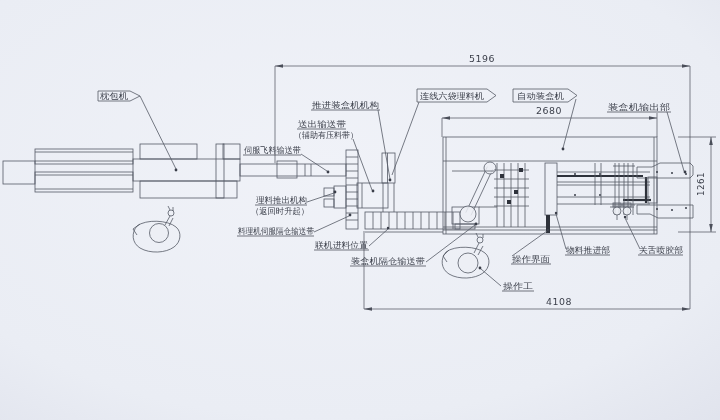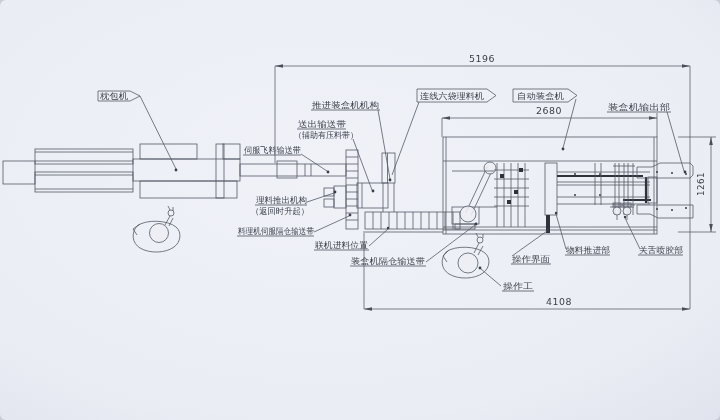--- a/index.html
+++ b/index.html
@@ -1,19 +1,18 @@
 <!DOCTYPE html>
 <html><head>
 <meta charset="utf-8">
 <style>
   html,body{margin:0;padding:0;background:#c9ccd4;}
   .photo{
     position:relative;width:720px;height:420px;overflow:hidden;
     font-family:"DejaVu Sans","Liberation Sans",sans-serif;
-    border-radius:6px;
   }
   svg{display:block;}
   text{
     font-family:"DejaVu Sans","Liberation Sans",sans-serif;
     fill:#3a3e49;
   }
   .lbl{font-size:8.5px;}
   .dim{font-size:9px;letter-spacing:.5px;}
   .ln{stroke:#555a66;stroke-width:.8;fill:none;}
   .lnD{stroke:#2e323b;stroke-width:2.2;fill:none;}

